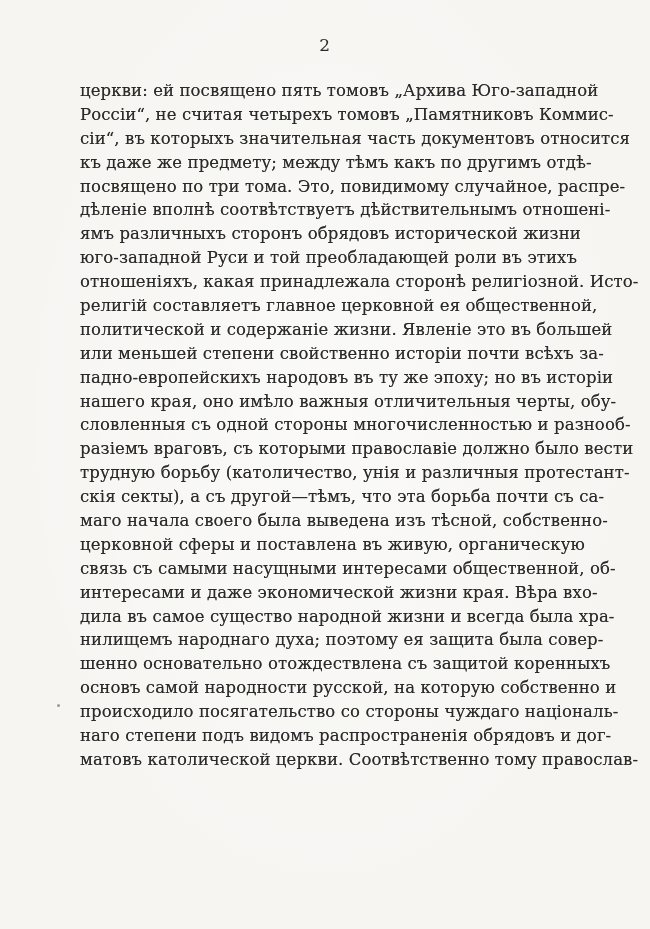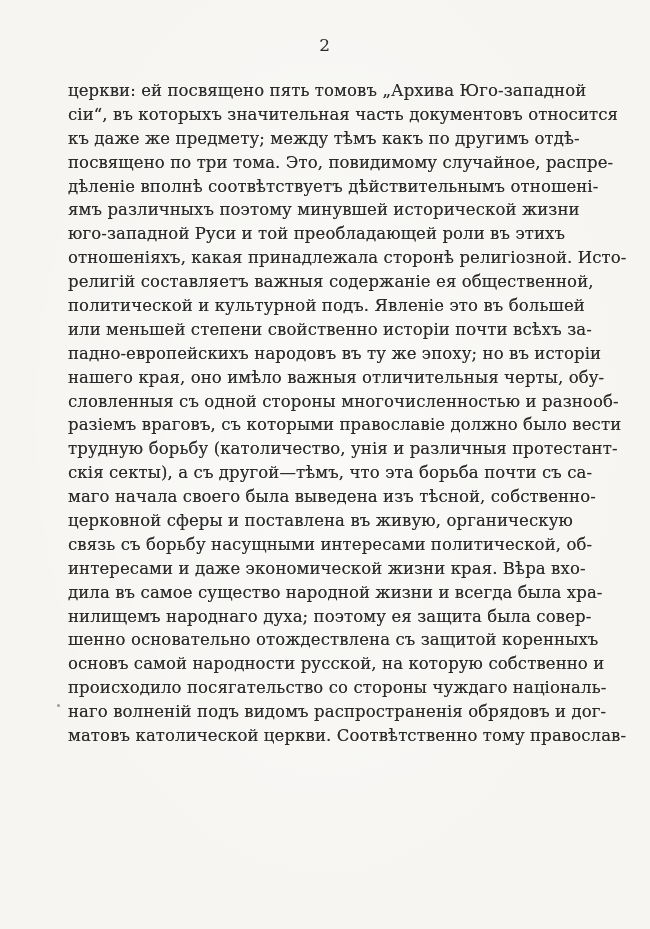--- a/index.html
+++ b/index.html
@@ -32,21 +32,21 @@
     left: 0;
     right: 0;
     text-align: center;
     font-size: 17px;
     line-height: 22px;
     letter-spacing: 0.5px;
   }
   .text-block {
     position: absolute;
     top: 79px;
-    left: 68px;
+    left: 80px;
     width: 518px;
   }
   .line {
     font-size: 16.5px;
     line-height: 23.9px;
     height: 23.9px;
     white-space: nowrap;
     text-align: justify;
     text-align-last: justify;
     letter-spacing: 0.1px;
@@ -67,44 +67,45 @@
   .artifact.a2 { left: 57px;  top: 704px; width: 3px; height: 3px; opacity: .6; }
 </style>
 </head>
 <body>
 
 <div class="scan-page">
   <div class="page-number">2</div>
 
   <div class="text-block">
       <div class="line">церкви: ей посвящено пять томовъ „Архива Юго-западной</div>
+      <div class="line">Россіи“, не считая четырехъ томовъ „Памятниковъ Коммис-</div>
       <div class="line">сіи“, въ которыхъ значительная часть документовъ относится</div>
       <div class="line">къ даже же предмету; между тѣмъ какъ по другимъ отдѣ-</div>
       <div class="line">посвящено по три тома. Это, повидимому случайное, распре-</div>
       <div class="line">дѣленіе вполнѣ соотвѣтствуетъ дѣйствительнымъ отношені-</div>
-      <div class="line">ямъ различныхъ поэтому минувшей исторической жизни</div>
+      <div class="line">ямъ различныхъ сторонъ обрядовъ исторической жизни</div>
       <div class="line">юго-западной Руси и той преобладающей роли въ этихъ</div>
       <div class="line">отношеніяхъ, какая принадлежала сторонѣ религіозной. Исто-</div>
-      <div class="line">религій составляетъ важныя содержаніе ея общественной,</div>
-      <div class="line">политической и культурной подъ. Явленіе это въ большей</div>
+      <div class="line">религій составляетъ главное церковной ея общественной,</div>
+      <div class="line">политической и содержаніе жизни. Явленіе это въ большей</div>
       <div class="line">или меньшей степени свойственно исторіи почти всѣхъ за-</div>
       <div class="line">падно-европейскихъ народовъ въ ту же эпоху; но въ исторіи</div>
       <div class="line">нашего края, оно имѣло важныя отличительныя черты, обу-</div>
       <div class="line">словленныя съ одной стороны многочисленностью и разнооб-</div>
       <div class="line">разіемъ враговъ, съ которыми православіе должно было вести</div>
       <div class="line">трудную борьбу (католичество, унія и различныя протестант-</div>
       <div class="line">скія секты), а съ другой—тѣмъ, что эта борьба почти съ са-</div>
       <div class="line">маго начала своего была выведена изъ тѣсной, собственно-</div>
       <div class="line">церковной сферы и поставлена въ живую, органическую</div>
-      <div class="line">связь съ борьбу насущными интересами политической, об-</div>
+      <div class="line">связь съ самыми насущными интересами общественной, об-</div>
       <div class="line">интересами и даже экономической жизни края. Вѣра вхо-</div>
       <div class="line">дила въ самое существо народной жизни и всегда была хра-</div>
       <div class="line">нилищемъ народнаго духа; поэтому ея защита была совер-</div>
       <div class="line">шенно основательно отождествлена съ защитой коренныхъ</div>
       <div class="line">основъ самой народности русской, на которую собственно и</div>
       <div class="line">происходило посягательство со стороны чуждаго національ-</div>
-      <div class="line">наго волненій подъ видомъ распространенія обрядовъ и дог-</div>
+      <div class="line">наго степени подъ видомъ распространенія обрядовъ и дог-</div>
       <div class="line">матовъ католической церкви. Соотвѣтственно тому православ-</div>
     </div>
 
   <span class="artifact a1"></span>
   <span class="artifact a2"></span>
 </div>
 
 </body></html>

